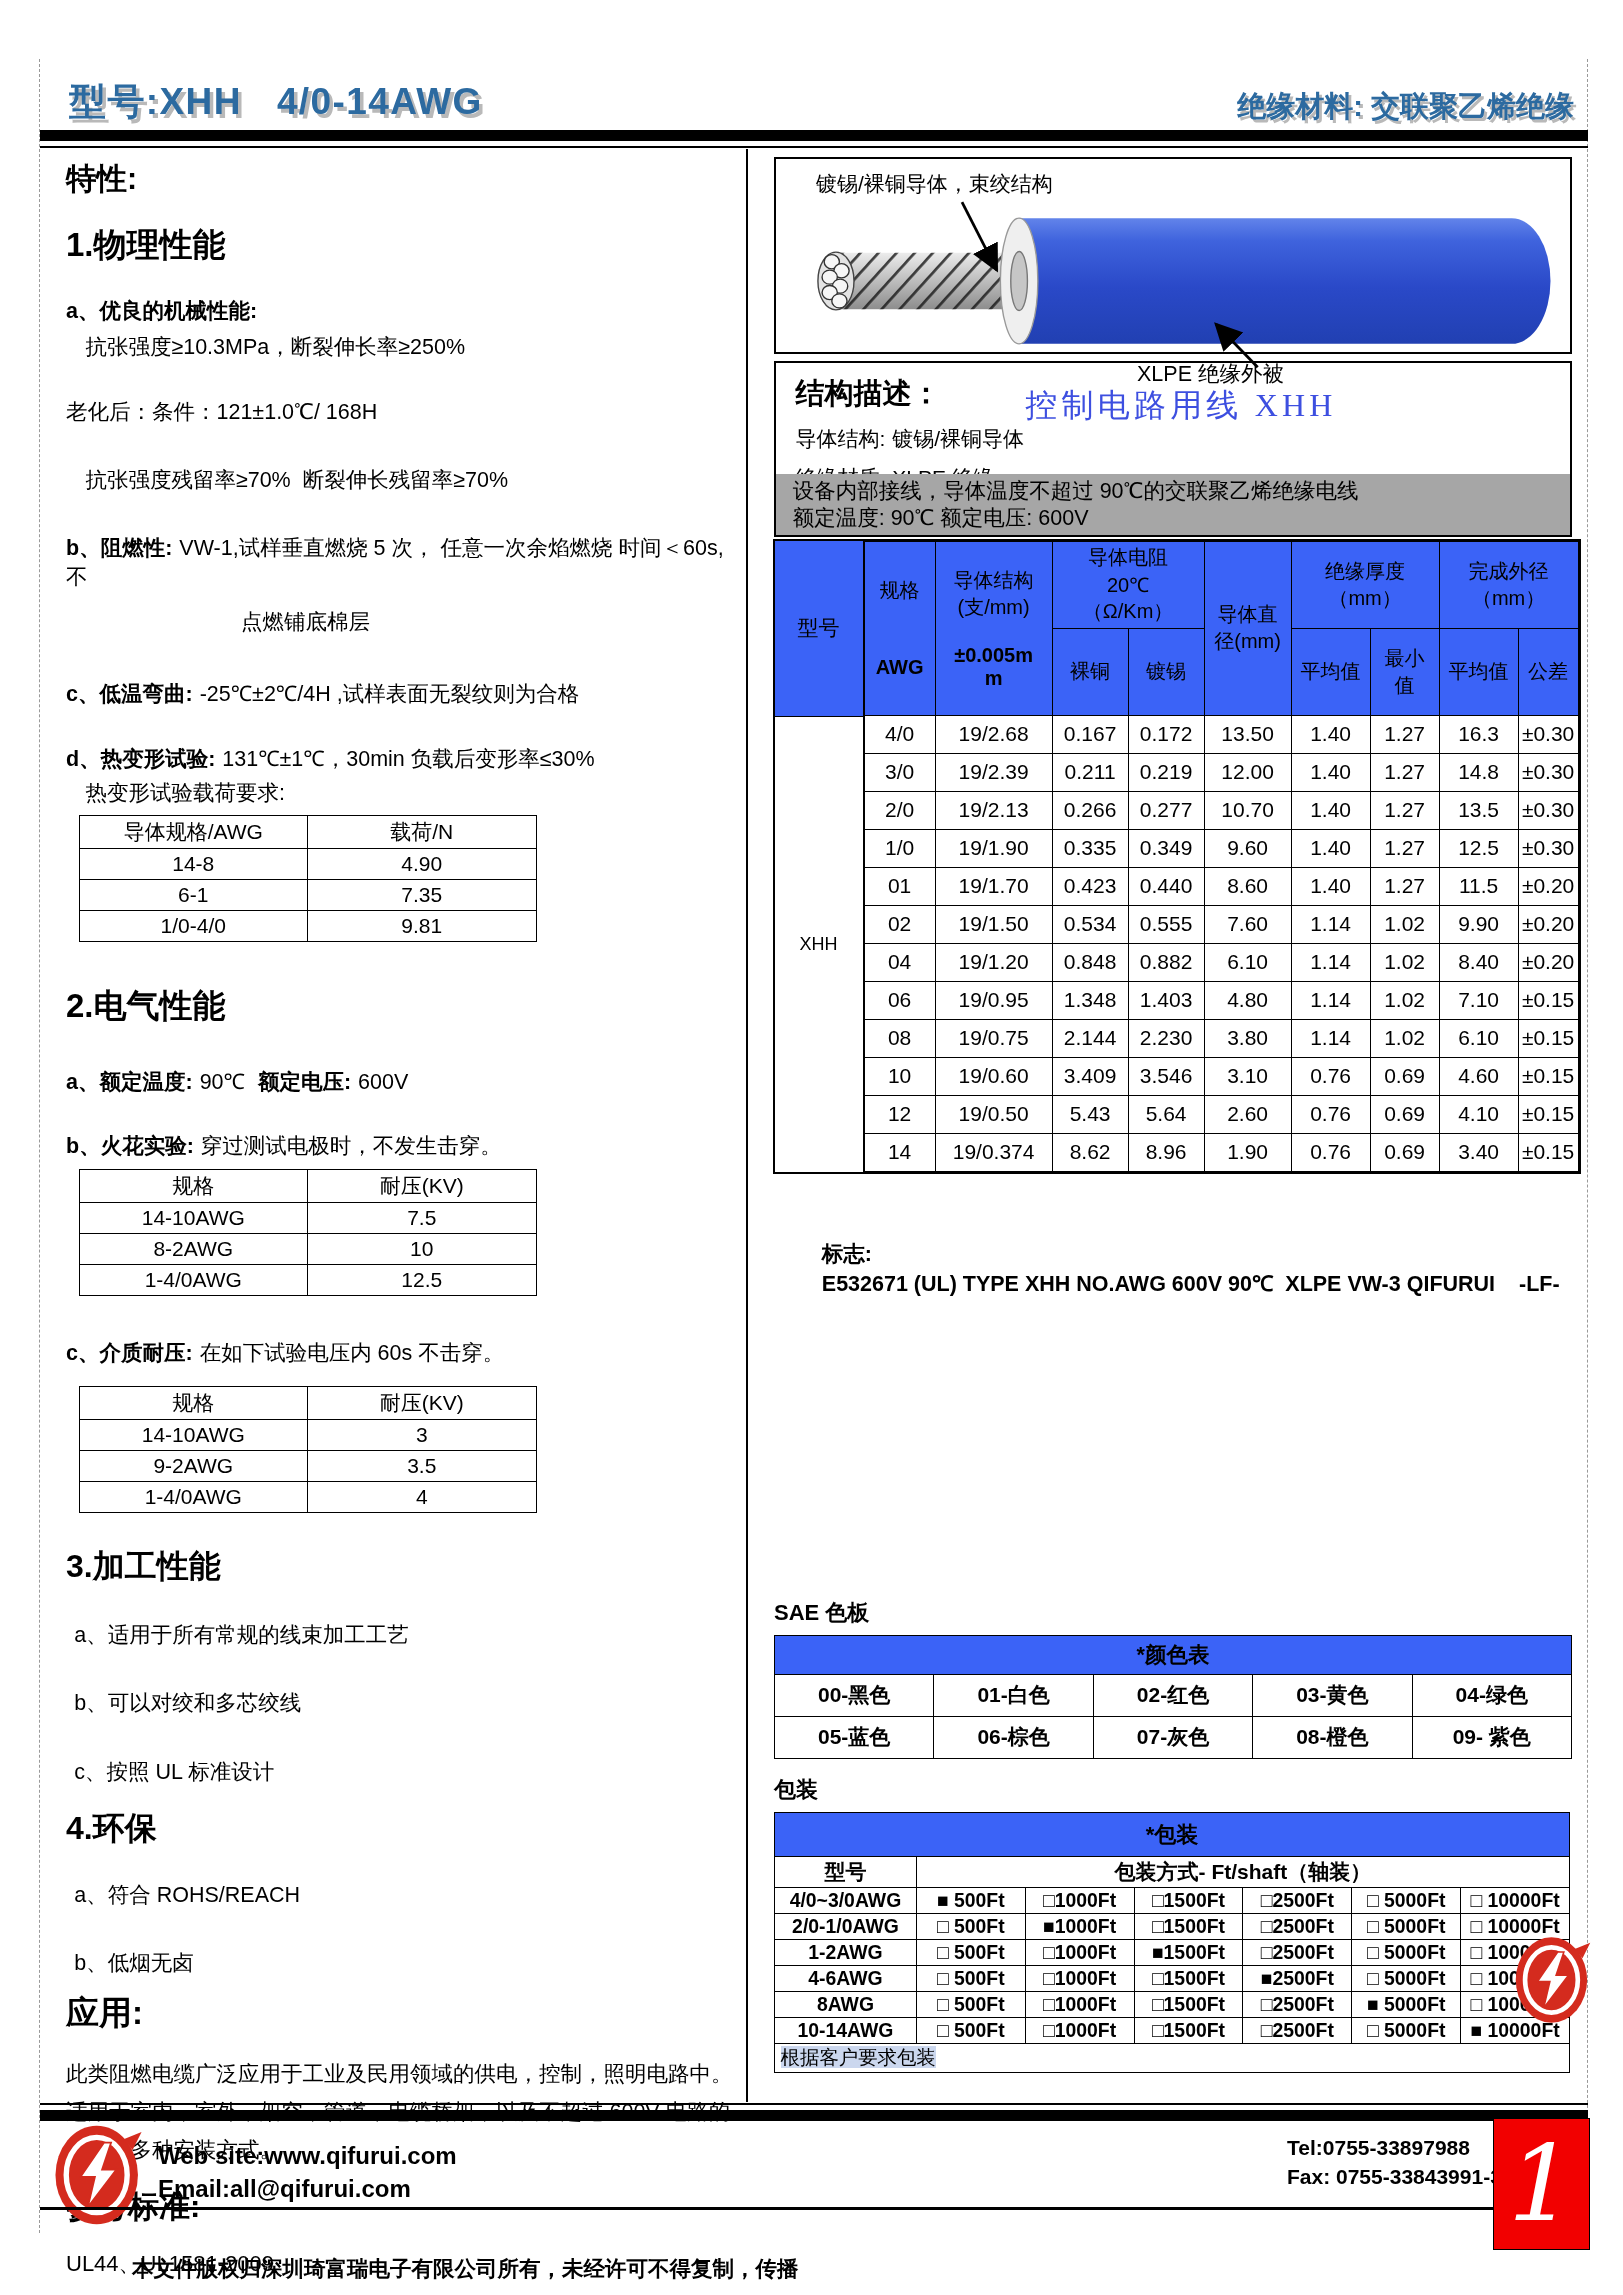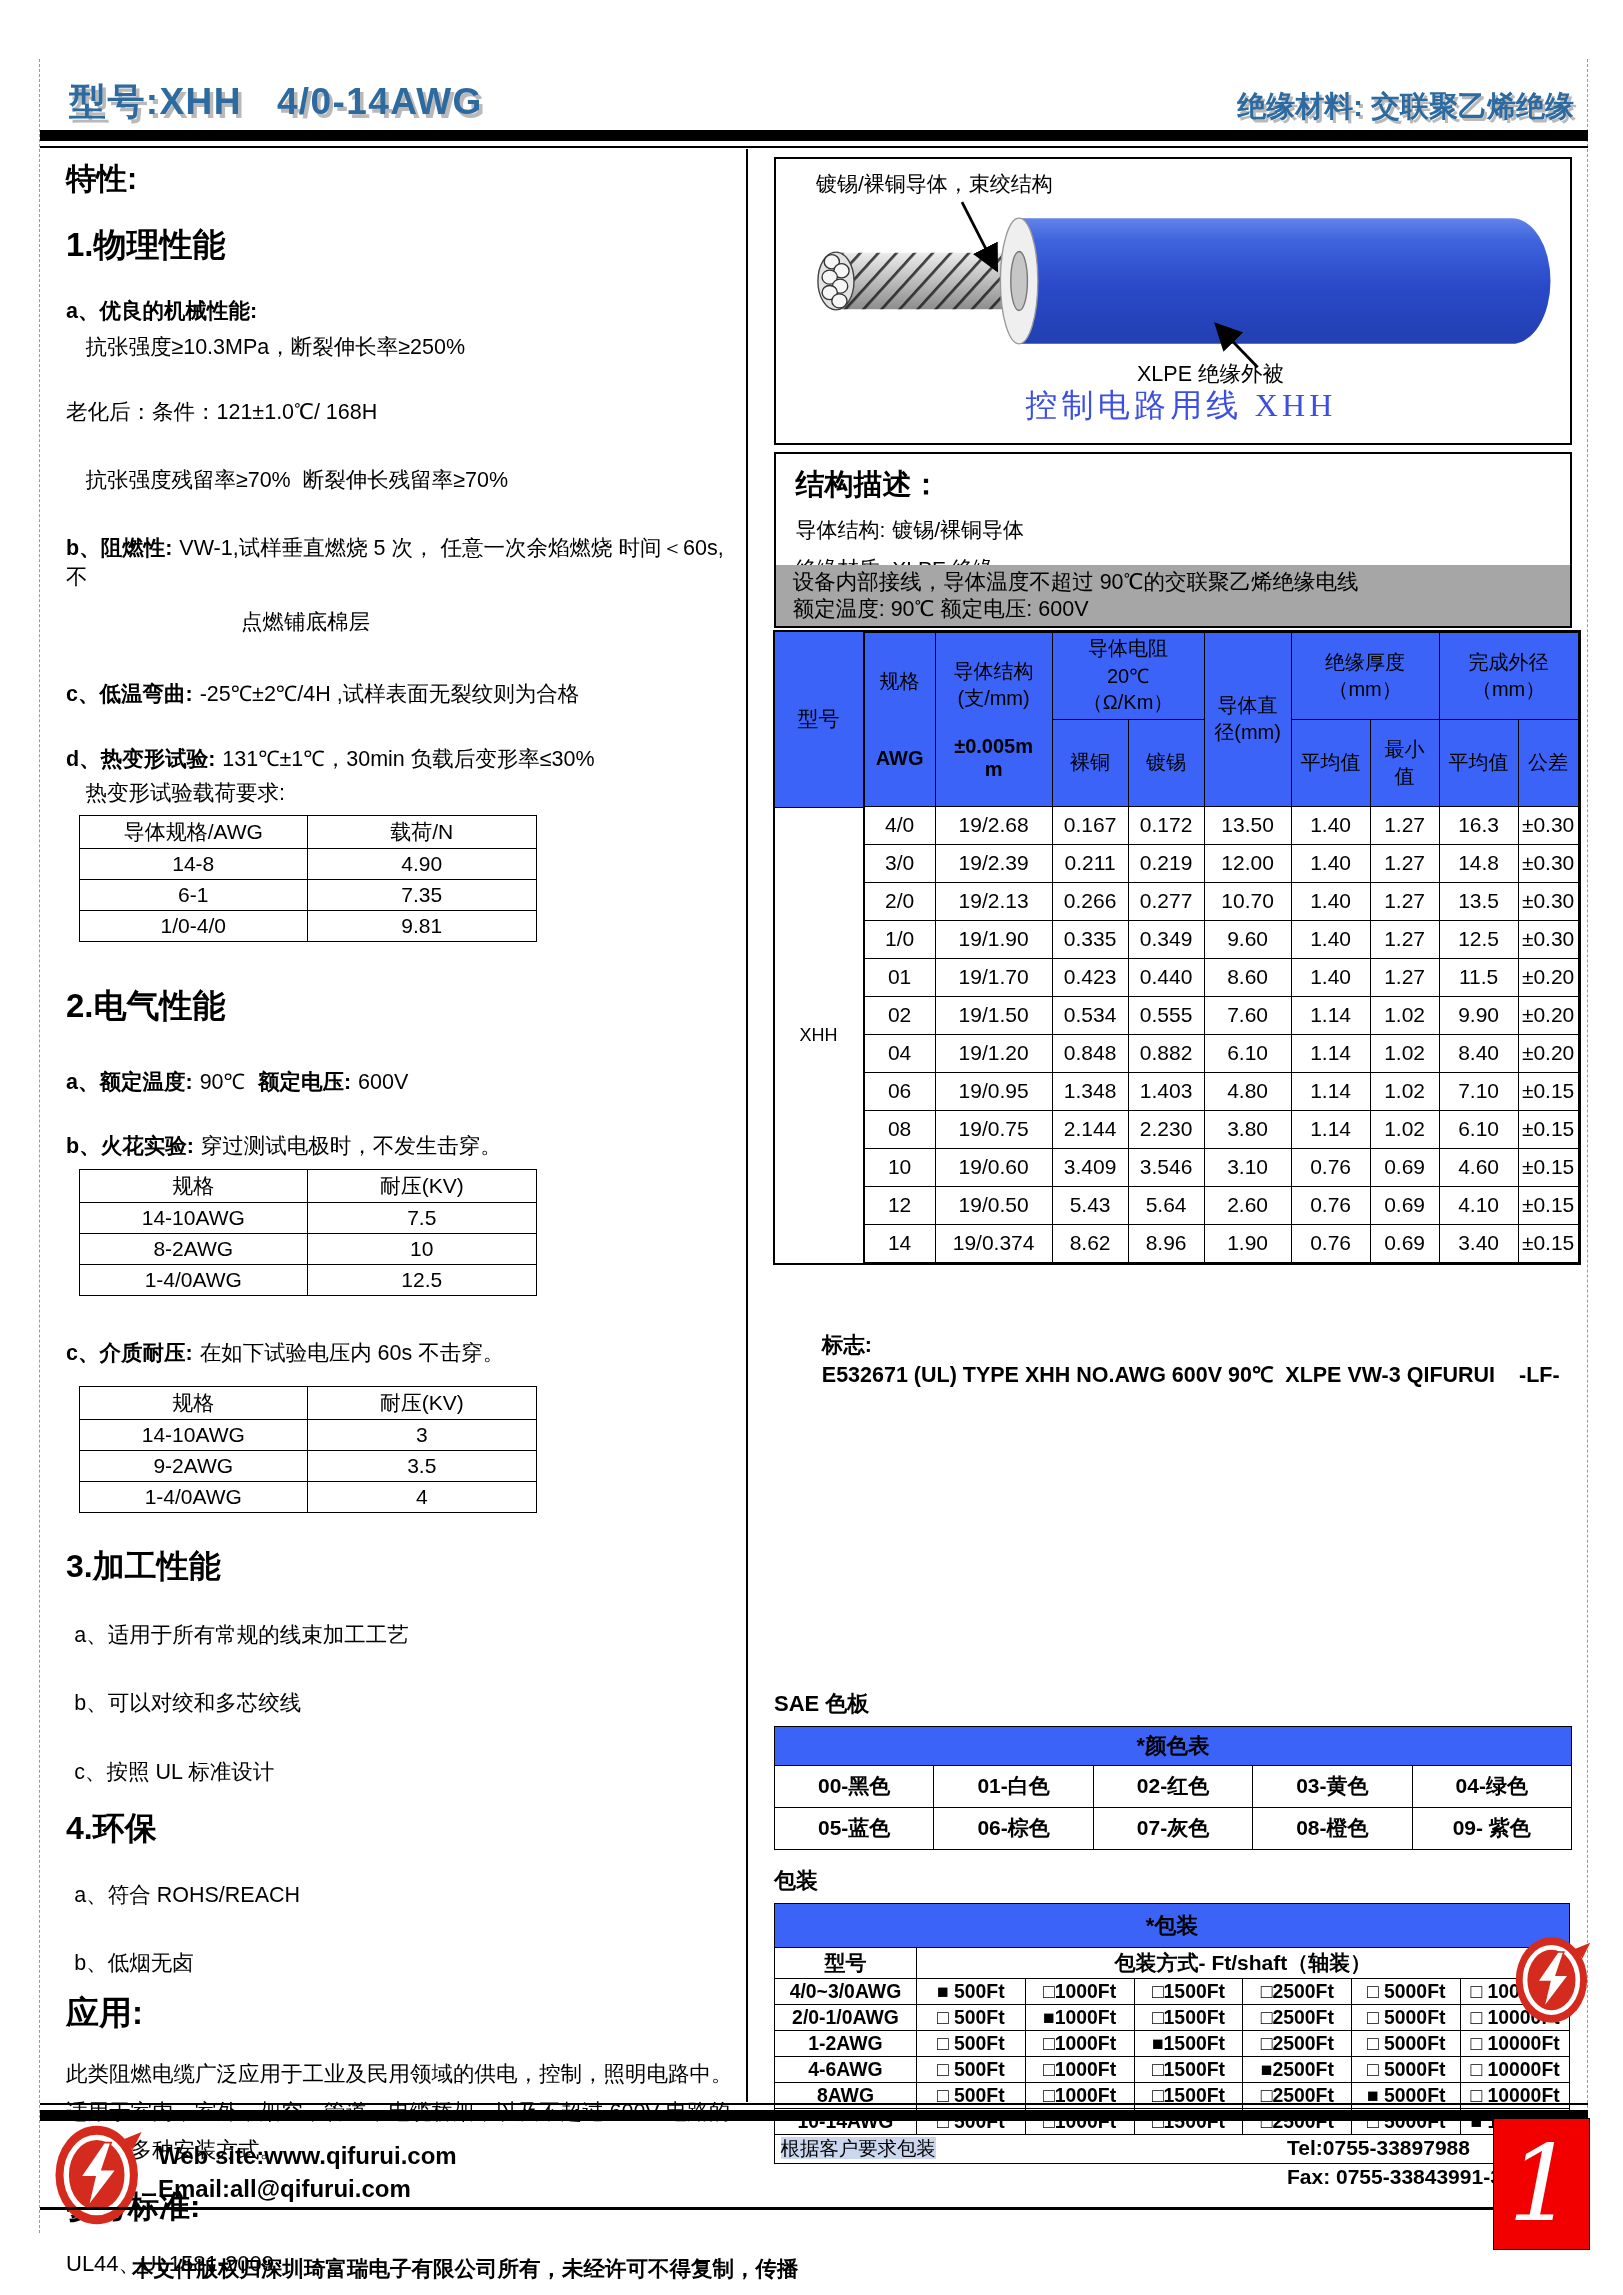--- a/index.html
+++ b/index.html
@@ -61,21 +61,21 @@
   
   table { border-collapse:collapse; }
   .tbl th, .tbl td { border:1.4px solid #000; text-align:center; font-weight:normal; }
   .small-tbl { width:458px; margin-left:12.5px; margin-top:8.3px; font-size:21px; }
   .small-tbl th { height:33px; }
   .small-tbl td { height:31px; }
   .small-tbl col { width:229px; }
   .mt28 { margin-top:19.4px; }
 
   
-  .dbox { position:relative; margin-left:7px; margin-top:8.3px; width:798px; height:288px;
+  .dbox { position:relative; margin-left:7px; margin-top:8.3px; width:798px; height:197px;
           border:2.1px solid #000; background:#fff; }
   .dlab1 { position:absolute; left:40px; top:11px; font-size:21px; }
   .cable { position:absolute; left:9.7px; top:54px; width:777px; height:136px; }
   .darrows { position:absolute; left:0; top:0; width:794px; height:261px; }
   .dlab2 { position:absolute; left:361px; top:200px; font-size:21.5px; }
   .dcap { position:absolute; left:0; top:225px; width:100%; text-align:center;
           font-size:32px; letter-spacing:4.2px; color:var(--caption-blue,#3D4FE0);
           font-family:"Liberation Serif", serif;padding-left:16px; }
 
   .sbox { position:relative; margin-left:7px; margin-top:7px; width:798px; height:176px;

